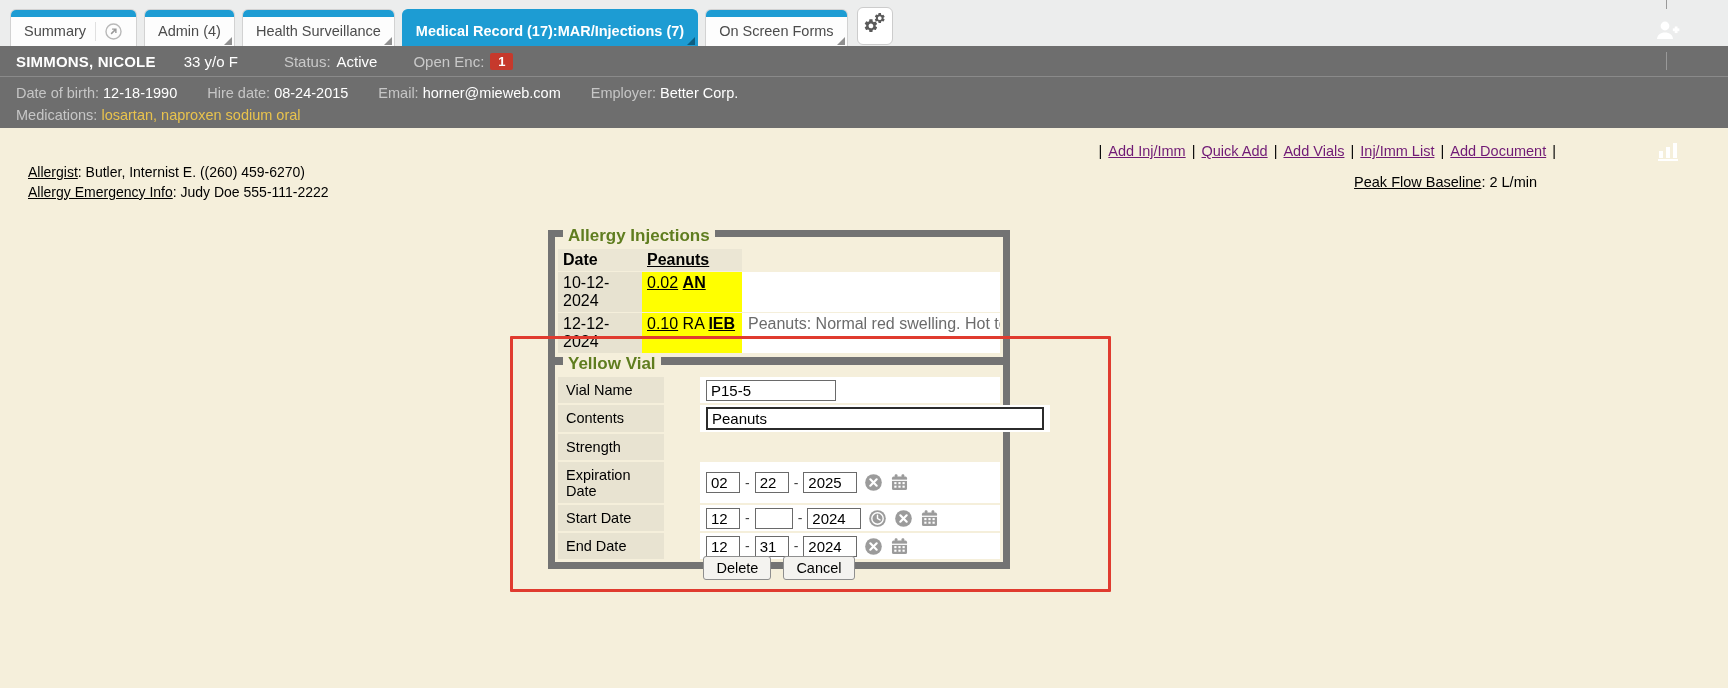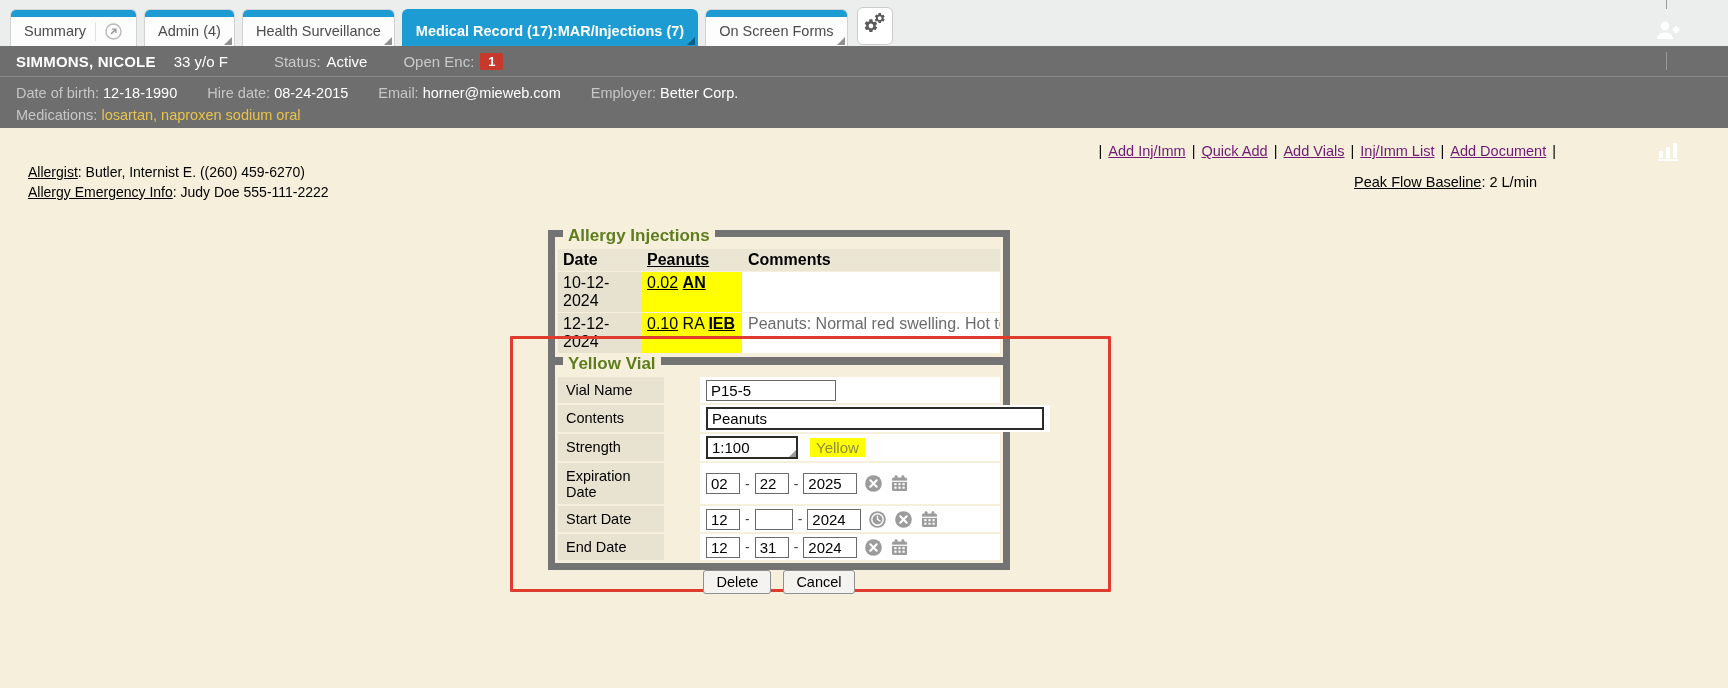--- a/index.html
+++ b/index.html
@@ -123,21 +123,21 @@
   .tag-yellow{
     background:var(--highlight-yellow,#ffff00);color:#8b8b44;
     font-size:15px;padding:1px 6px;margin-left:8px;
   }
   .dsep{color:#444;font-size:14px;margin:0 1px;}
   .icon-btn{display:inline-flex;align-items:center;cursor:pointer;margin-left:3px;}
   .btnrow{position:absolute;left:548px;top:556px;width:462px;display:flex;justify-content:center;gap:12px;}
   .btn{
     font-family:"Liberation Sans","DejaVu Sans",sans-serif;font-size:14.5px;
     background:#f4f3f0;border:1px solid #8f8f8f;border-radius:3px;
-    padding:3px 12px;cursor:pointer;margin-top:14px;
+    padding:3px 12px;cursor:pointer;
   }
   a{color:inherit;}
 </style>
 </head>
 <body>
 
 <div class="tabbar">
   <div class="tab">
     <span>Summary</span>
     <span class="ext">
@@ -164,21 +164,21 @@
       <svg width="24" height="24" viewBox="0 0 24 24" fill="#5a5a5a">
         <path transform="translate(0,6) scale(0.66)" d="M19.14 12.94c.04-.3.06-.61.06-.94s-.02-.64-.07-.94l2.03-1.58a.49.49 0 0 0 .12-.61l-1.92-3.32a.49.49 0 0 0-.59-.22l-2.39.96c-.5-.38-1.03-.7-1.62-.94l-.36-2.54A.48.48 0 0 0 13.92 2h-3.84c-.24 0-.43.17-.47.41l-.36 2.54c-.59.24-1.13.57-1.62.94l-2.39-.96a.49.49 0 0 0-.59.22L2.73 8.47c-.12.21-.08.47.12.61l2.03 1.58c-.05.3-.09.63-.09.94s.02.64.07.94l-2.03 1.58a.49.49 0 0 0-.12.61l1.92 3.32c.12.22.37.29.59.22l2.39-.96c.5.38 1.03.7 1.62.94l.36 2.54c.05.24.24.41.48.41h3.84c.24 0 .44-.17.47-.41l.36-2.54c.59-.24 1.13-.56 1.62-.94l2.39.96c.22.08.47 0 .59-.22l1.92-3.32c.12-.22.07-.47-.12-.61l-2.01-1.58zM12 15.6A3.61 3.61 0 0 1 8.4 12c0-1.98 1.62-3.6 3.6-3.6s3.6 1.62 3.6 3.6-1.62 3.6-3.6 3.6z"></path>
         <path transform="translate(10.5,0) scale(0.52)" d="M19.14 12.94c.04-.3.06-.61.06-.94s-.02-.64-.07-.94l2.03-1.58a.49.49 0 0 0 .12-.61l-1.92-3.32a.49.49 0 0 0-.59-.22l-2.39.96c-.5-.38-1.03-.7-1.62-.94l-.36-2.54A.48.48 0 0 0 13.92 2h-3.84c-.24 0-.43.17-.47.41l-.36 2.54c-.59.24-1.13.57-1.62.94l-2.39-.96a.49.49 0 0 0-.59.22L2.73 8.47c-.12.21-.08.47.12.61l2.03 1.58c-.05.3-.09.63-.09.94s.02.64.07.94l-2.03 1.58a.49.49 0 0 0-.12.61l1.92 3.32c.12.22.37.29.59.22l2.39-.96c.5.38 1.03.7 1.62.94l.36 2.54c.05.24.24.41.48.41h3.84c.24 0 .44-.17.47-.41l.36-2.54c.59-.24 1.13-.56 1.62-.94l2.39.96c.22.08.47 0 .59-.22l1.92-3.32c.12-.22.07-.47-.12-.61l-2.01-1.58zM12 15.6A3.61 3.61 0 0 1 8.4 12c0-1.98 1.62-3.6 3.6-3.6s3.6 1.62 3.6 3.6-1.62 3.6-3.6 3.6z"></path>
       </svg>
     </span>
   </div>
 </div>
 
 <div class="pbar">
   <span class="pname">SIMMONS, NICOLE</span>
-  <span style="margin-left:18px;">33 y/o F</span>
+  <span style="margin-left:28px;">33 y/o F</span>
   <span class="lbl" style="margin-left:46px;">Status:</span>
   <span style="margin-left:6px;">Active</span>
   <span class="lbl" style="margin-left:36px;">Open Enc:</span>
   <span class="badge">1</span>
   <span class="pbar-right">
     <span class="icon-btn">
       <svg width="24" height="17" viewBox="0 0 24 17" fill="#fff">
           <rect x="0" y="1.5" width="15" height="14" rx="2.5"></rect>
           <path d="M16.5 6.5 23 2.5 v12 l-6.5-4z"></path>
         </svg>
@@ -259,21 +259,20 @@
   <div>
     <a>Allergy Emergency Info</a><span>: Judy Doe 555-111-2222</span>
   </div>
 </div>
 
 <div class="fieldset" style="left:548px;top:230px;width:462px;">
   <div class="legend">Allergy Injections</div>
   <div class="hrow">
     <div class="c-date">Date</div>
     <div class="c-dose"><a>Peanuts</a></div>
-    <div class="c-com">Comments</div>
   </div>
   <div class="arow">
     <div class="c-date">10-12-2024</div>
     <div class="c-dose">
       <a>0.02</a>
       <span></span>
       <a class="code-tail">AN</a>
     </div>
     <div class="c-com"></div>
   </div>
@@ -302,24 +301,20 @@
 
   <div class="frow">
     <div class="flabel">Contents</div>
     <div class="ffield">
       <input class="tin focus" style="width: 338px;" value="Peanuts">
     </div>
   </div>
 
   <div class="frow">
     <div class="flabel">Strength</div>
-    <div class="ffield">
-      <span class="grip"><input class="tin focus" style="width: 92px;" value="1:100"></span>
-      <span class="tag-yellow">Yellow</span>
-    </div>
   </div>
 
   <div class="frow">
     <div class="flabel">Expiration Date</div>
     <div class="ffield">
       <input class="tin" style="width: 34px;" value="02">
       <span class="dsep">-</span>
       <input class="tin" style="width: 34px;" value="22">
       <span class="dsep">-</span>
       <input class="tin" style="width: 54px;" value="2025">

